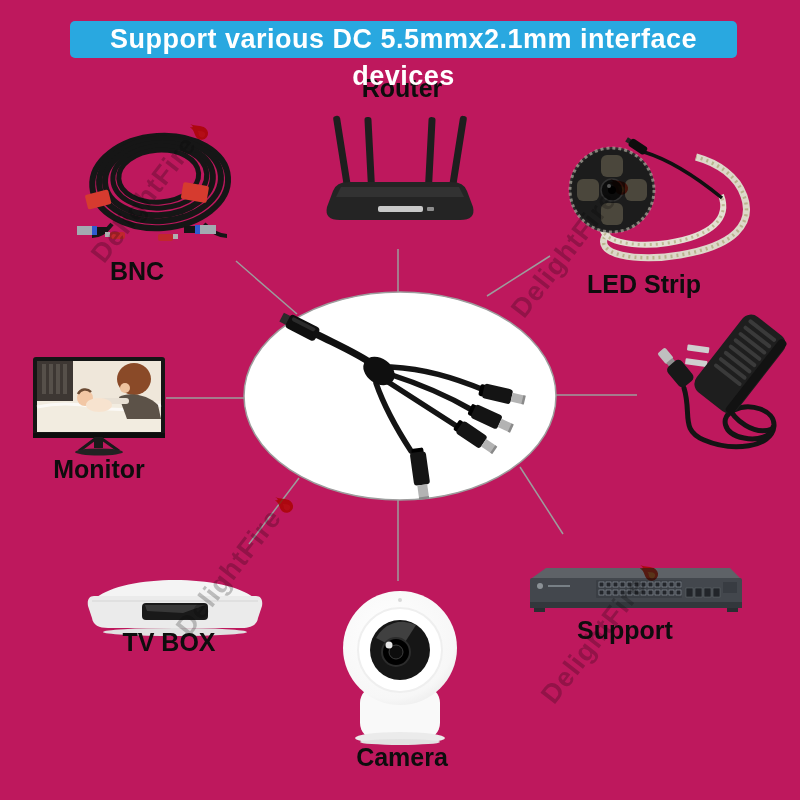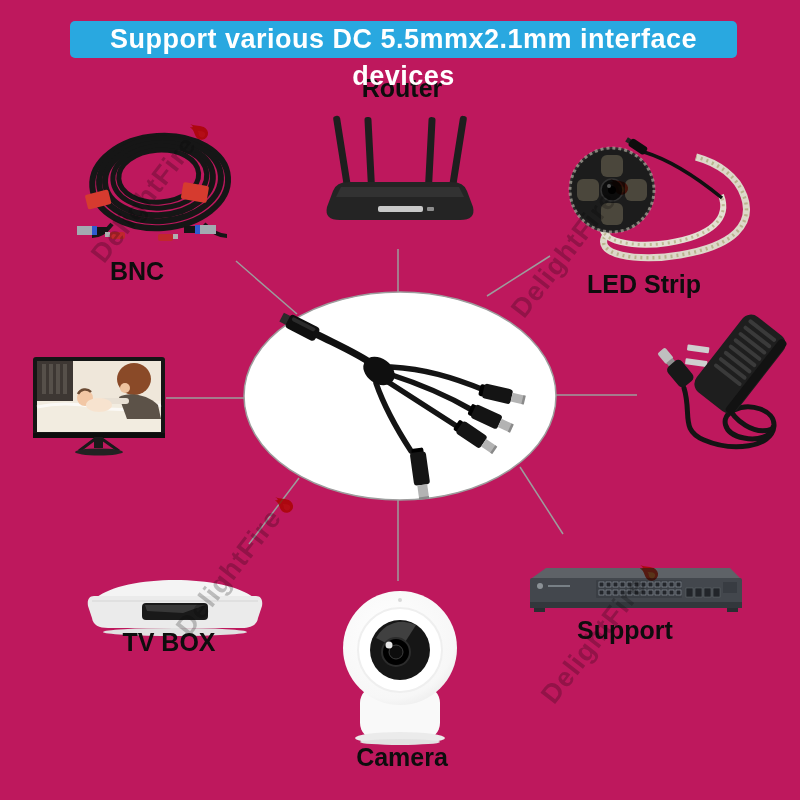--- a/index.html
+++ b/index.html
@@ -305,20 +305,21 @@
       <circle cx="53" cy="59" r="3.5" fill="#ffffff" opacity=".9"></circle>
       <circle cx="64" cy="14" r="2" fill="#d9d9d9"></circle>
     </svg>
   </div>
 
   <div class="lbl" style="left:402px;top:74px;">Router</div>
   <div class="lbl two" style="left:137px;top:257px;">
     <div>BNC</div>
   </div>
   <div class="lbl" style="left:644px;top:270px;">LED Strip</div>
+  <div class="lbl" style="left:99px;top:455px;">Monitor</div>
   <div class="lbl" style="left:169px;top:628px;">TV BOX</div>
   <div class="lbl" style="left:625px;top:616px;">Support</div>
   <div class="lbl" style="left:402px;top:743px;text-align:center;">Camera</div>
 
   <div class="wm" style="left:150px;top:192px;">
     <span>DelightFire</span>
     <svg width="16" height="22" viewBox="0 0 16 22">
       <path d="M9 0 C10 6 15 9 15 15 A6.5 6.5 0 0 1 2 15 C2 10 7 8 6 2 C8 5 9 5 9 0 Z" fill="#e8432a"></path>
       <path d="M8 10 C9 13 11 14 11 16 A3 3 0 0 1 5 16 C5 13 8 13 8 10 Z" fill="#f28a3c"></path>
     </svg>

